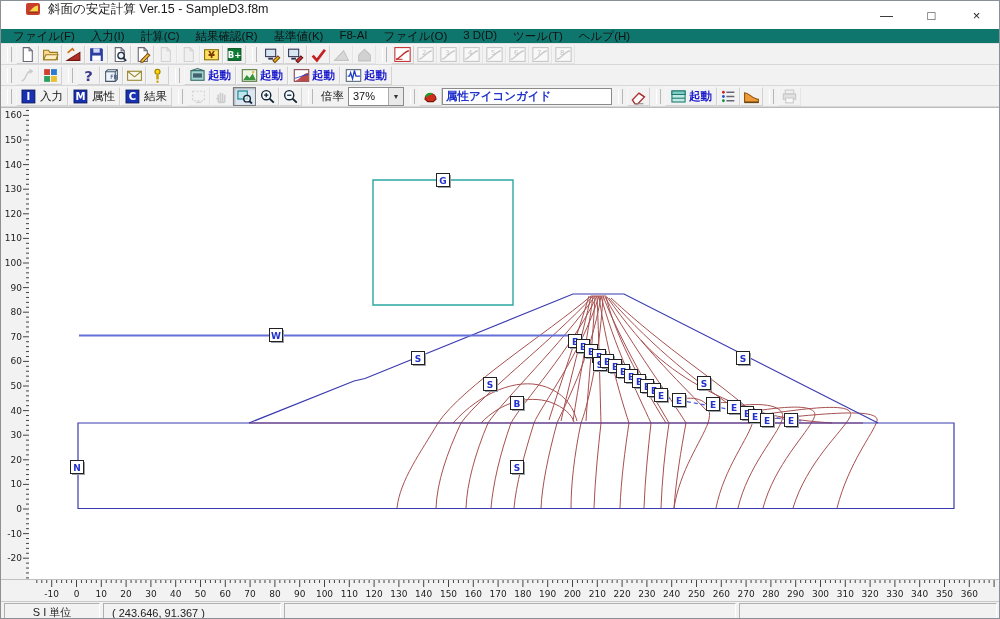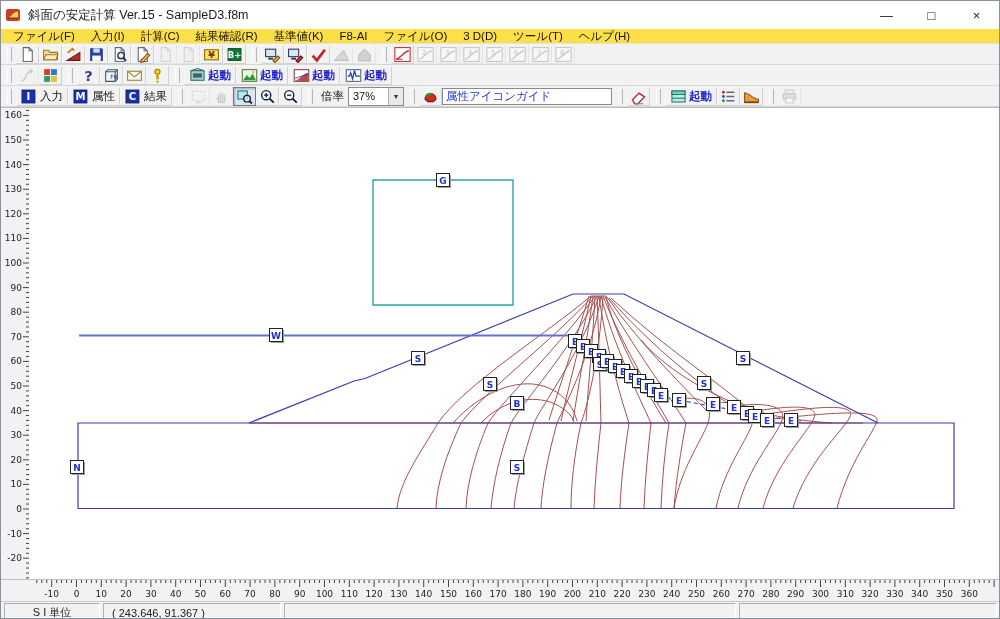--- a/index.html
+++ b/index.html
@@ -1,44 +1,44 @@
 <!DOCTYPE html>
 <html><head>
 <meta charset="utf-8">
 <style>
   html,body{margin:0;padding:0;background:#ddd;}
   .window{width:1000px;height:619px;box-sizing:border-box;border:1px solid #8a9098;background:#fff;
     font-family:"Liberation Sans","DejaVu Sans",sans-serif;position:relative;overflow:hidden;}
   
-  .titlebar{height:28px;display:flex;align-items:center;background:#fff;padding-left:4px;}
+  .titlebar{height:28px;display:flex;background:#fff;padding-left:24px;}
   .title-text{font-size:12.5px;color:#1a1a1a;margin-left:7px;}
   .win-controls{margin-left:auto;display:flex;height:100%;}
   .win-btn{width:45px;display:flex;align-items:center;justify-content:center;font-size:13px;color:#222;cursor:default;}
   
-  .menubar{height:14px;display:flex;align-items:center;font-size:11.5px;color:#111;background:#fde047;
+  .menubar{height:14px;display:flex;font-size:11.5px;color:#111;background:#0f766e;
     border-bottom:1px solid #e2e2e2;padding-left:4px;}
   .menu-item{padding:0 8px;white-space:nowrap;}
   
   .toolbar{height:20px;background:#f2f2f2;border-bottom:1px solid #d8d8d8;display:flex;align-items:center;padding-left:2px;}
   .tbgroup{display:flex;align-items:center;height:100%;padding:0 2px;}
   .gripper{width:3px;height:15px;border-left:1px solid #ffffff;border-right:1px solid #b6b6b6;margin:0 4px 0 2px;}
   .tbbtn{min-width:23px;height:19px;display:flex;align-items:center;justify-content:center;
     border:1px solid;border-color:#f6f6f6 #d2d2d2 #d2d2d2 #f6f6f6;background:transparent;padding:0;gap:2px;}
   .tbbtn.labeled{padding:0 4px;}
   .tbbtn .lbl{font-size:11.5px;color:#111;white-space:nowrap;}
   .tbbtn .lbl.launch{color:#1a1acc;font-weight:bold;}
   .tbbtn.disabled{filter:grayscale(1) opacity(.45);}
   .tbbtn.pressed{border:1px solid #7a7a7a;background:#dde7f2;box-shadow:inset 1px 1px 2px rgba(0,0,0,.25);}
   .tblabel{font-size:11.5px;color:#111;margin:0 4px;}
   .combo{width:50px;height:17px;border:1px solid #8a8a8a;background:#fff;display:flex;align-items:center;
     font-size:11px;padding-left:4px;color:#111;}
   .combo .arrow{margin-left:auto;width:14px;height:100%;background:#e9e9e9;border-left:1px solid #aaa;
     font-size:7px;display:flex;align-items:center;justify-content:center;color:#333;}
   .tbfield{width:162px;height:15px;border:1px solid #8a8a8a;font-size:11.5px;color:#2233cc;padding:0 3px;background:#fff;
-    font-family:"Liberation Sans","DejaVu Sans",sans-serif;}
+    font-family:"Liberation Sans","DejaVu Sans",sans-serif;font-weight:bold;}
   
   .workarea{position:relative;height:471px;background:#fff;border-top:1px solid #bbb;}
   #vruler{position:absolute;left:0;top:0;}
   #drawing{position:absolute;left:28px;top:0;}
   #hruler{display:block;background:#f2f2f2;}
   
   .statusbar{height:19px;display:flex;background:#f2f2f2;border-top:1px solid #c9c9c9;font-size:11px;
     color:#222;align-items:stretch;padding:1px 2px 1px 0;}
   .sb-panel{border:1px solid;border-color:#b0b0b0 #ffffff #ffffff #b0b0b0;margin-left:3px;
     display:flex;align-items:center;padding:0 8px;white-space:nowrap;}

